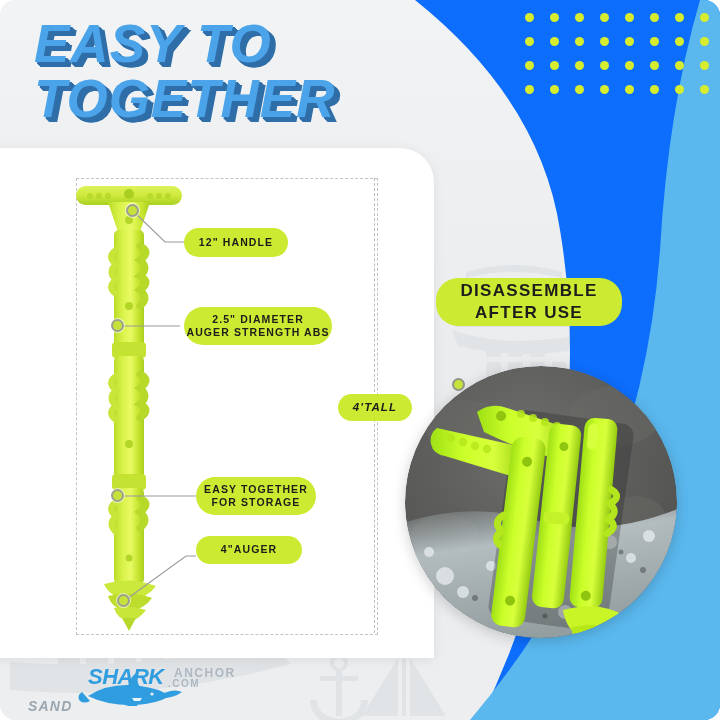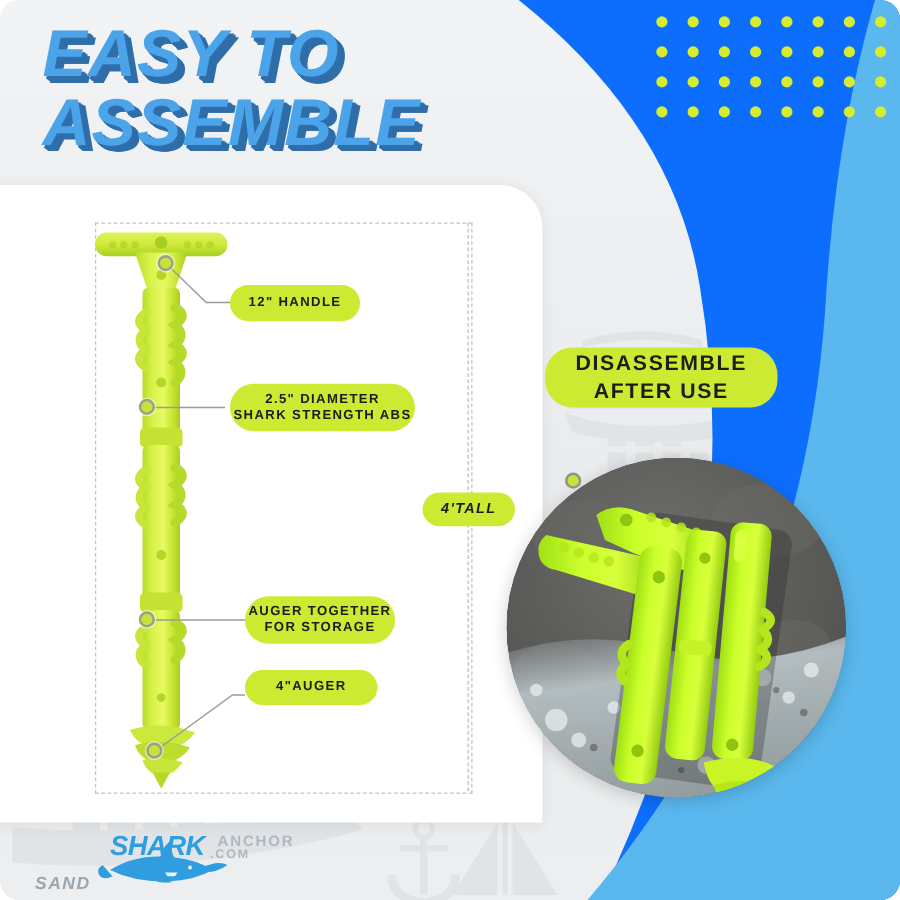--- a/index.html
+++ b/index.html
@@ -158,21 +158,21 @@
     <path d="M415 0 L720 0 L720 720 L480 720 Q600 470 560 230 Q540 100 415 0 Z" fill="#0d6efd"></path>
   </svg>
 
   <svg class="blue-light" width="720" height="720" viewBox="0 0 720 720">
     <path d="M720 0 L720 720 L470 720 Q640 520 660 250 Q668 110 700 0 Z" fill="#5ab8ee"></path>
     <path d="M720 140 L720 720 L560 720 Q690 470 700 210 Z" fill="#5ab8ee"></path>
   </svg>
 
   <div class="headline">
     <div class="line line1">EASY TO</div>
-    <div class="line line2">ASSEMBLE</div>
+    <div class="line line2">TOGETHER</div>
   </div>
 
   <div class="dots">
     <i></i>
       <i></i>
       <i></i>
       <i></i>
       <i></i>
       <i></i>
       <i></i>
@@ -292,27 +292,27 @@
   <div class="node" style="left:111px;top:489px"></div>
   <div class="node" style="left:117px;top:594px"></div>
 
   <div class="pill pill-1">
     <span>12" HANDLE</span>
   </div>
 
   <div class="pill pill-2">
     <div>
       <div>2.5" DIAMETER</div>
-      <div>SHARK STRENGTH ABS</div>
+      <div>AUGER STRENGTH ABS</div>
     </div>
   </div>
 
   <div class="pill pill-3">
     <div>
-      <div>AUGER TOGETHER</div>
+      <div>EASY TOGETHER</div>
       <div>FOR STORAGE</div>
     </div>
   </div>
 
   <div class="pill pill-4">
     <span>4"AUGER</span>
   </div>
 
   <div class="pill pill-tall">
     <span>4'TALL</span>

